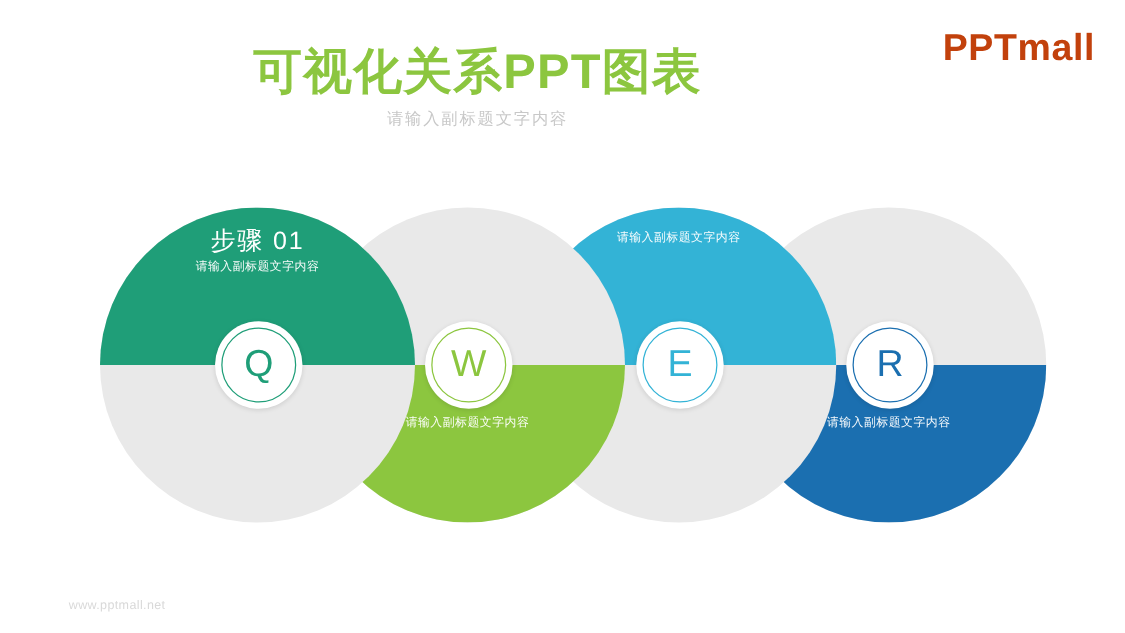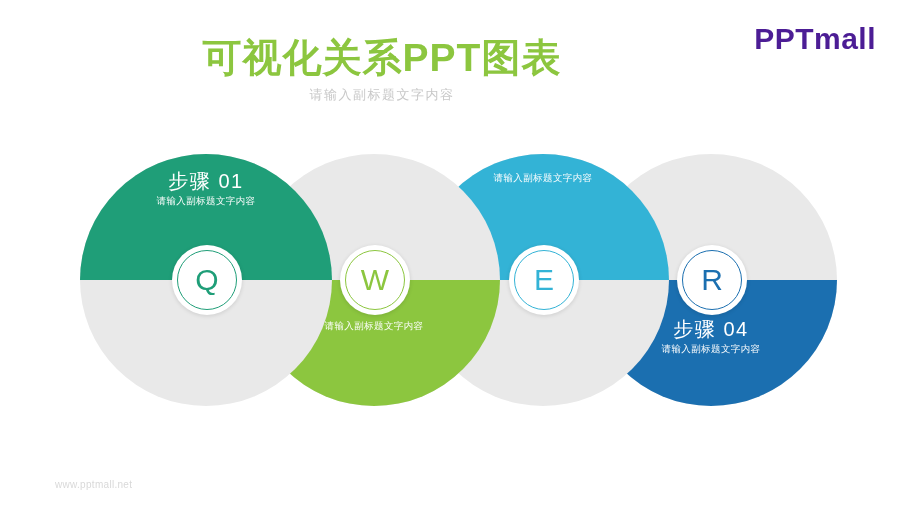--- a/index.html
+++ b/index.html
@@ -25,21 +25,21 @@
   }
 
   
   .brand-logo {
     position: absolute;
     right: 24px;
     top: 24px;
     font-size: 30px;
     font-weight: bold;
     letter-spacing: 0.5px;
-    color: #4c1d95;
+    color: #c2410c;
     line-height: 1;
     user-select: none;
   }
 
   .footer-url {
     position: absolute;
     left: 55px;
     bottom: 16px;
     font-size: 10px;
     color: #d9d9d9;
@@ -67,21 +67,21 @@
     margin-top: 7px;
     font-size: 13px;
     color: #c8c8c8;
     letter-spacing: 1.5px;
   }
 
   
   .diagram {
     position: absolute;
     left: 0;
-    top: 0;
+    top: 12px;
     width: 900px;
     height: 426px;
   }
 
   .node {
     position: absolute;
     width: 252px;
     height: 252px;
     top: 154px;
     border-radius: 50%;
@@ -202,21 +202,20 @@
       <div class="node-title">步骤 01</div>
       <div class="node-desc">请输入副标题文字内容</div>
     </div>
     <div class="node-text text-2 at-bottom">
       <div class="node-desc">请输入副标题文字内容</div>
     </div>
     <div class="node-text text-3 at-top">
       <div class="node-desc">请输入副标题文字内容</div>
     </div>
     <div class="node-text text-4 at-bottom">
-      <div class="node-title">步骤 04</div>
       <div class="node-desc">请输入副标题文字内容</div>
     </div>
 
     <div class="badge badge-1">
       <div class="ring" style="border-color: rgb(31, 158, 120);">
         <span class="letter" style="color: rgb(31, 158, 120);">Q</span>
       </div>
     </div>
     <div class="badge badge-2">
       <div class="ring" style="border-color: rgb(140, 198, 63);">

